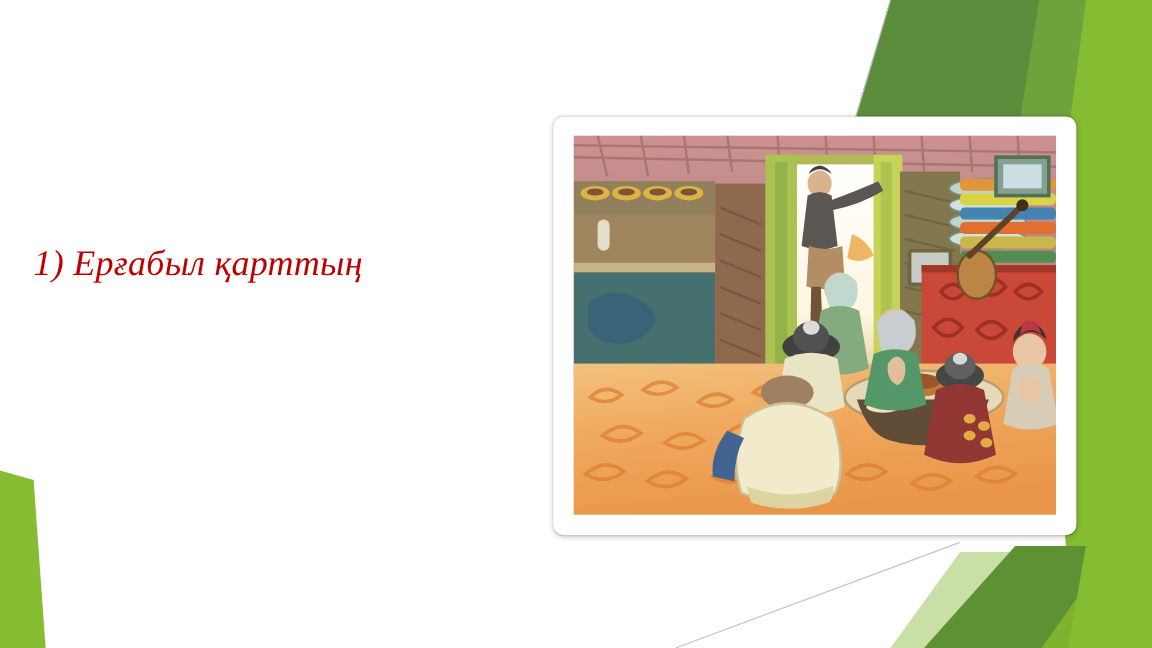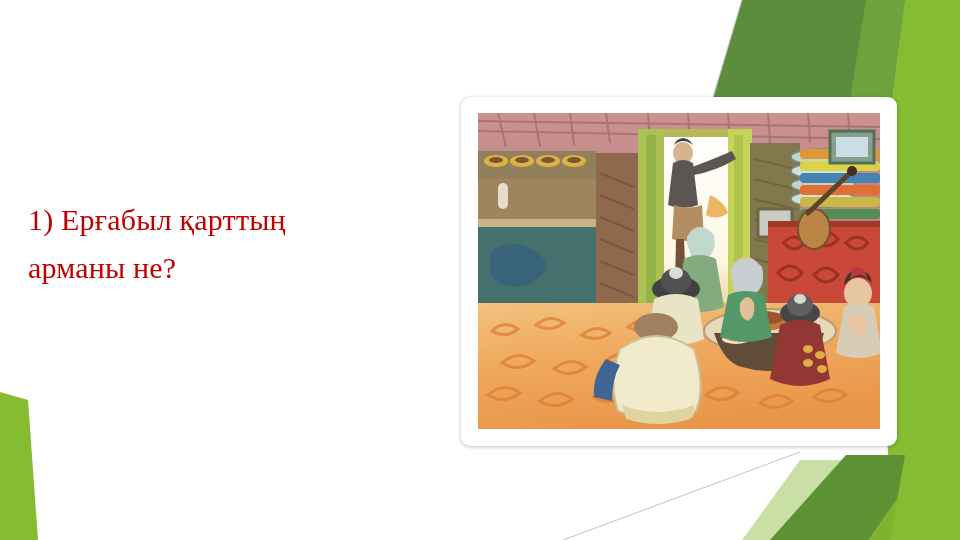--- a/index.html
+++ b/index.html
@@ -28,20 +28,21 @@
     top: 196px;
     width: 400px;
   }
   .question-line {
     color: #C00000;
     font-family: "Liberation Serif", serif;
     font-size: 30px;
     line-height: 48px;
     letter-spacing: 0.2px;
     white-space: nowrap;
+    font-style: italic;
   }
   .photo-frame {
     position: absolute;
     left: 461px;
     top: 97px;
     width: 436px;
     height: 349px;
     background: #ffffff;
     border-radius: 9px;
     box-shadow: 0 1px 4px rgba(0,0,0,0.22), 0 0 1px rgba(0,0,0,0.18);
@@ -78,21 +79,20 @@
 
     <polygon points="770,540 846,455 930,455 900,540" fill="#5C9233"></polygon>
     <polygon points="868,540 928,455 960,455 960,540" fill="#7FB22E"></polygon>
     <polygon points="905,455 960,440 960,540 890,540" fill="#86BC31"></polygon>
 
     <line x1="563" y1="540" x2="800" y2="452" stroke="#C4C4C4" stroke-width="1"></line>
   </svg>
 
   <div class="question-block">
     <div class="question-line">1) Ерғабыл қарттың</div>
-    <div class="question-line">арманы не?</div>
   </div>
 
   <div class="photo-frame">
     <div class="photo-inner">
       <svg class="photo-svg" viewBox="0 0 402 316" preserveAspectRatio="none" xmlns="http://www.w3.org/2000/svg">
         <defs>
           <linearGradient id="floorGrad" x1="0" y1="0" x2="0.3" y2="1">
             <stop offset="0%" stop-color="#F2C07A"></stop>
             <stop offset="40%" stop-color="#F0A95B"></stop>
             <stop offset="100%" stop-color="#E99243"></stop>

